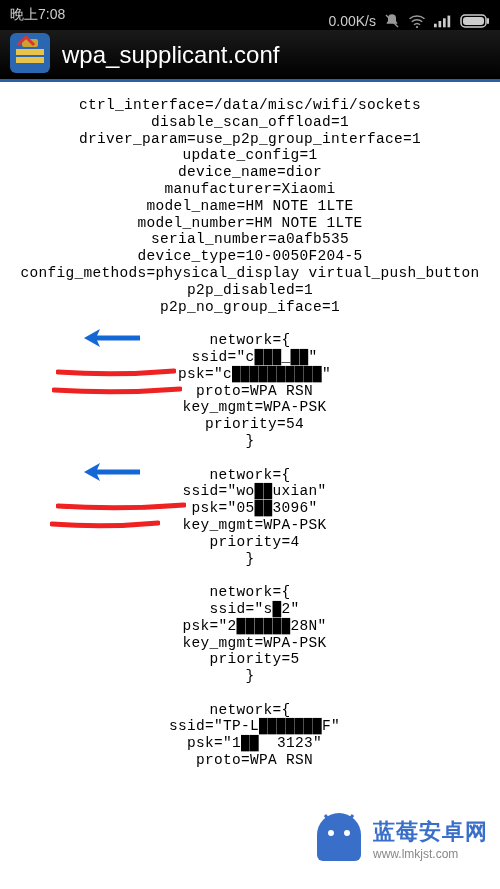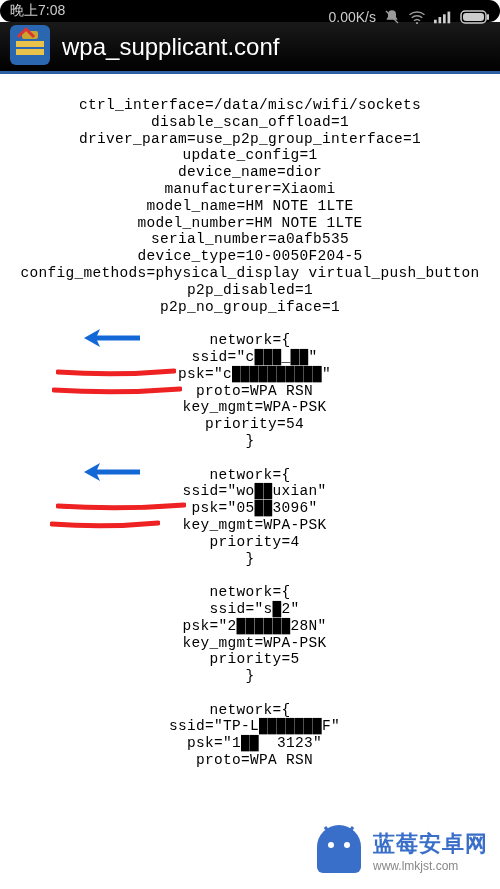--- a/index.html
+++ b/index.html
@@ -1,33 +1,33 @@
 <!DOCTYPE html>
 <html><head>
 <meta charset="utf-8">
 <style>
   * { margin: 0; padding: 0; box-sizing: border-box; }
   html, body { width: 500px; height: 889px; overflow: hidden; font-family: sans-serif; }
   body { background: #fff; position: relative; }
 
-  .status-bar { height: 22px; background: #000; color: #ccc; display: flex; align-items: center; justify-content: space-between; padding: 0 10px; font-size: 14px; border-radius: 15px; }
+  .status-bar { height: 30px; background: #000; color: #ccc; display: flex; align-items: center; justify-content: space-between; padding: 0 10px; font-size: 14px; }
   .status-left { }
   .status-right { display: flex; align-items: center; gap: 8px; margin-top: 12px; }
   .status-right svg { display: block; }
 
   .app-bar { height: 52px; background: linear-gradient(#1a1a1a,#000); color: #fff; display: flex; align-items: center; padding: 0 8px; gap: 10px; border-bottom: 3px solid #2d5fa4; }
   .app-title { font-size: 24px; }
 
   .body-area { position: absolute; left: 0; right: 0; top: 93px; bottom: 0; background: #fff; }
 
   .file-text { font-family: "Courier New", monospace; font-size: 14.5px; line-height: 16.8px; white-space: pre; color: #000; padding: 4px 2px; letter-spacing: 0.3px; text-align: center; }
 
   .annot { position: absolute; pointer-events: none; }
 
-  .watermark { position: absolute; right: 12px; bottom: 8px; display: flex; align-items: center; gap: 8px; }
+  .watermark { position: absolute; right: 12px; bottom: 20px; display: flex; align-items: center; gap: 8px; }
   .wm-text { text-align: left; }
   .wm-cn { color: #3a6fc9; font-size: 22px; font-weight: bold; letter-spacing: 1px; }
   .wm-url { color: #888; font-size: 12px; }
 </style>
 </head>
 <body>
 
 <div class="status-bar">
   <div class="status-left">晚上7:08</div>
   <div class="status-right">

